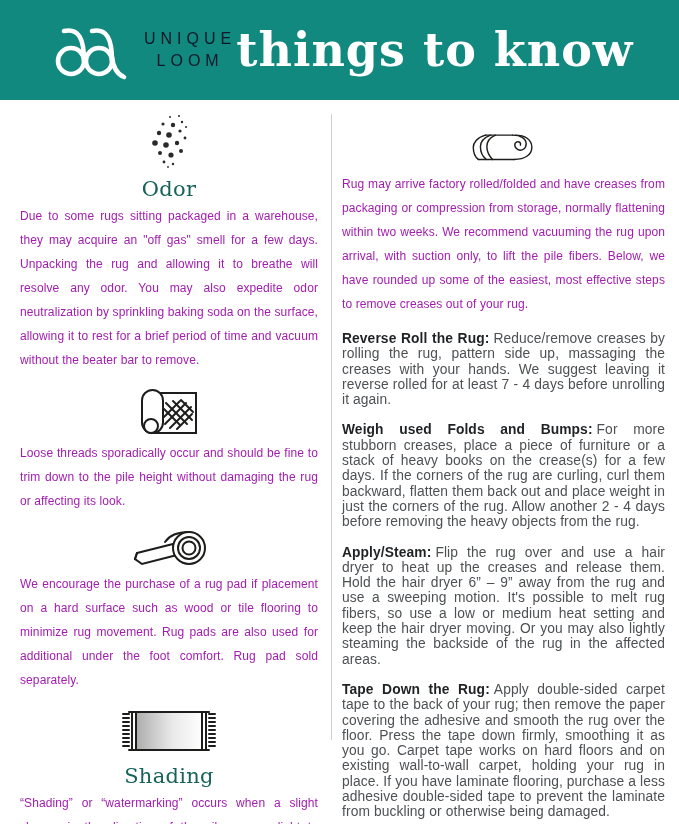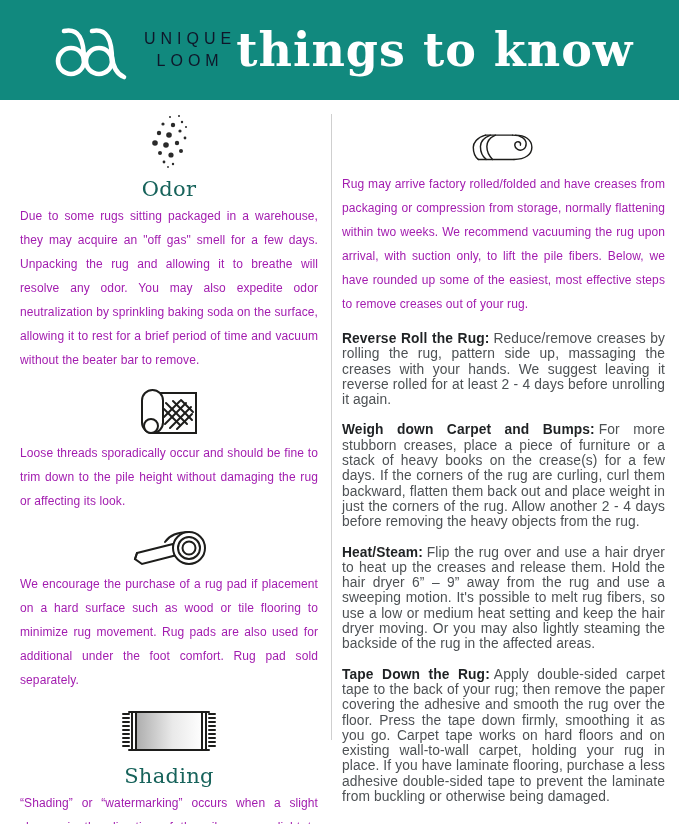--- a/index.html
+++ b/index.html
@@ -207,22 +207,22 @@
             <path d="M31,10 C21,14 17,20 17,26 C17,33 20,40 25,44"></path>
             <path d="M38,10 C29,14 26,20 26,26 C26,32 29,39 34,44"></path>
             <path d="M64,44 C80,44 89,37 89,27 C89,16 79,10 66,10"></path>
             <path d="M62,10 C74,10 81,15 81,22 C81,29 75,33 69,30 C64,27.5 64,21 68,19.5 C71.5,18.2 74,21 73,24"></path>
           </g>
         </svg>
       </div>
       <p class="body">Rug may arrive factory rolled/folded and have creases from packaging or compression from storage, normally flattening within two weeks. We recommend vacuuming the rug upon arrival, with suction only, to lift the pile fibers. Below, we have rounded up some of the easiest, most effective steps to remove creases out of your rug.</p>
     </section>
 
-    <p class="tip"><b>Reverse Roll the Rug:</b><span>Reduce/remove creases by rolling the rug, pattern side up, massaging the creases with your hands. We suggest leaving it reverse rolled for at least 2 - 4 days before unrolling it again.</span></p>
-
-    <p class="tip"><b>Weigh down Carpet and Bumps:</b><span>For more stubborn creases, place a piece of furniture or a stack of heavy books on the crease(s) for a few days. If the corners of the rug are curling, curl them backward, flatten them back out and place weight in just the corners of the rug. Allow another 2 - 4 days before removing the heavy objects from the rug.</span></p>
-
-    <p class="tip"><b>Heat/Steam:</b><span>Flip the rug over and use a hair dryer to heat up the creases and release them. Hold the hair dryer 6” – 9” away from the rug and use a sweeping motion. It's possible to melt rug fibers, so use a low or medium heat setting and keep the hair dryer moving. Or you may also lightly steaming the backside of the rug in the affected areas.</span></p>
+    <p class="tip"><b>Reverse Roll the Rug:</b><span>Reduce/remove creases by rolling the rug, pattern side up, massaging the creases with your hands. We suggest leaving it reverse rolled for at least 7 - 4 days before unrolling it again.</span></p>
+
+    <p class="tip"><b>Weigh used Folds and Bumps:</b><span>For more stubborn creases, place a piece of furniture or a stack of heavy books on the crease(s) for a few days. If the corners of the rug are curling, curl them backward, flatten them back out and place weight in just the corners of the rug. Allow another 2 - 4 days before removing the heavy objects from the rug.</span></p>
+
+    <p class="tip"><b>Apply/Steam:</b><span>Flip the rug over and use a hair dryer to heat up the creases and release them. Hold the hair dryer 6” – 9” away from the rug and use a sweeping motion. It's possible to melt rug fibers, so use a low or medium heat setting and keep the hair dryer moving. Or you may also lightly steaming the backside of the rug in the affected areas.</span></p>
 
     <p class="tip"><b>Tape Down the Rug:</b><span>Apply double-sided carpet tape to the back of your rug; then remove the paper covering the adhesive and smooth the rug over the floor. Press the tape down firmly, smoothing it as you go. Carpet tape works on hard floors and on existing wall-to-wall carpet, holding your rug in place. If you have laminate flooring, purchase a less adhesive double-sided tape to prevent the laminate from buckling or otherwise being damaged.</span></p>
 
   </div>
 </div>
 
 </body></html>

